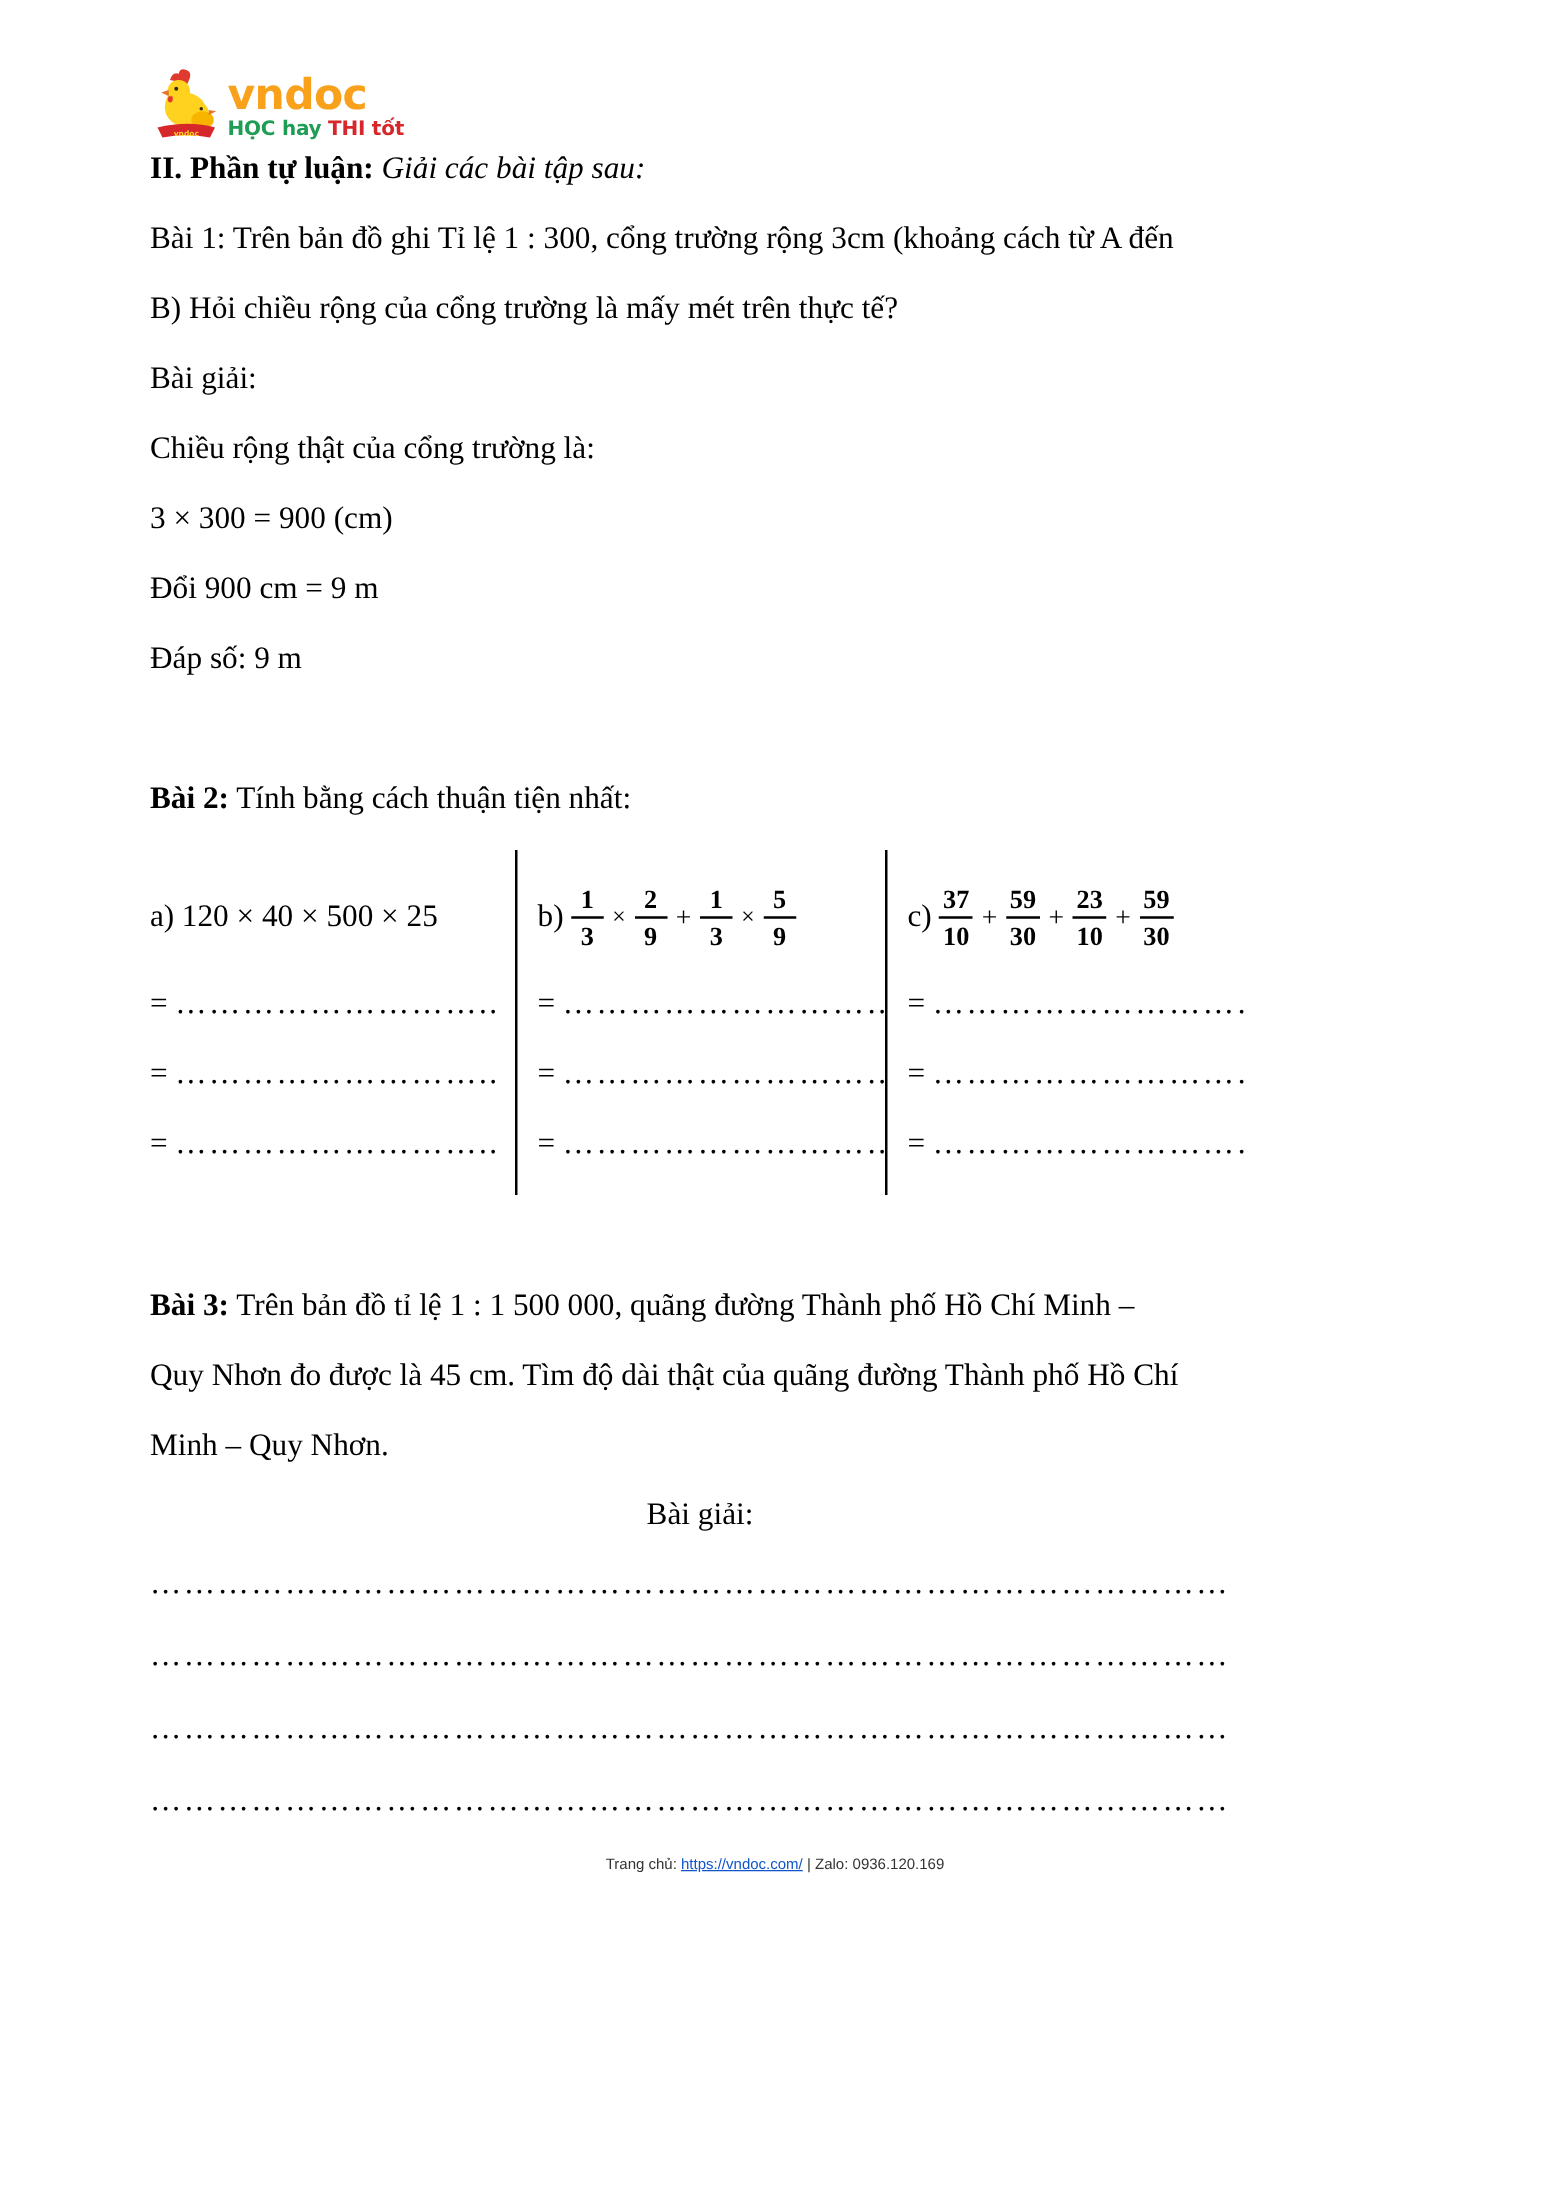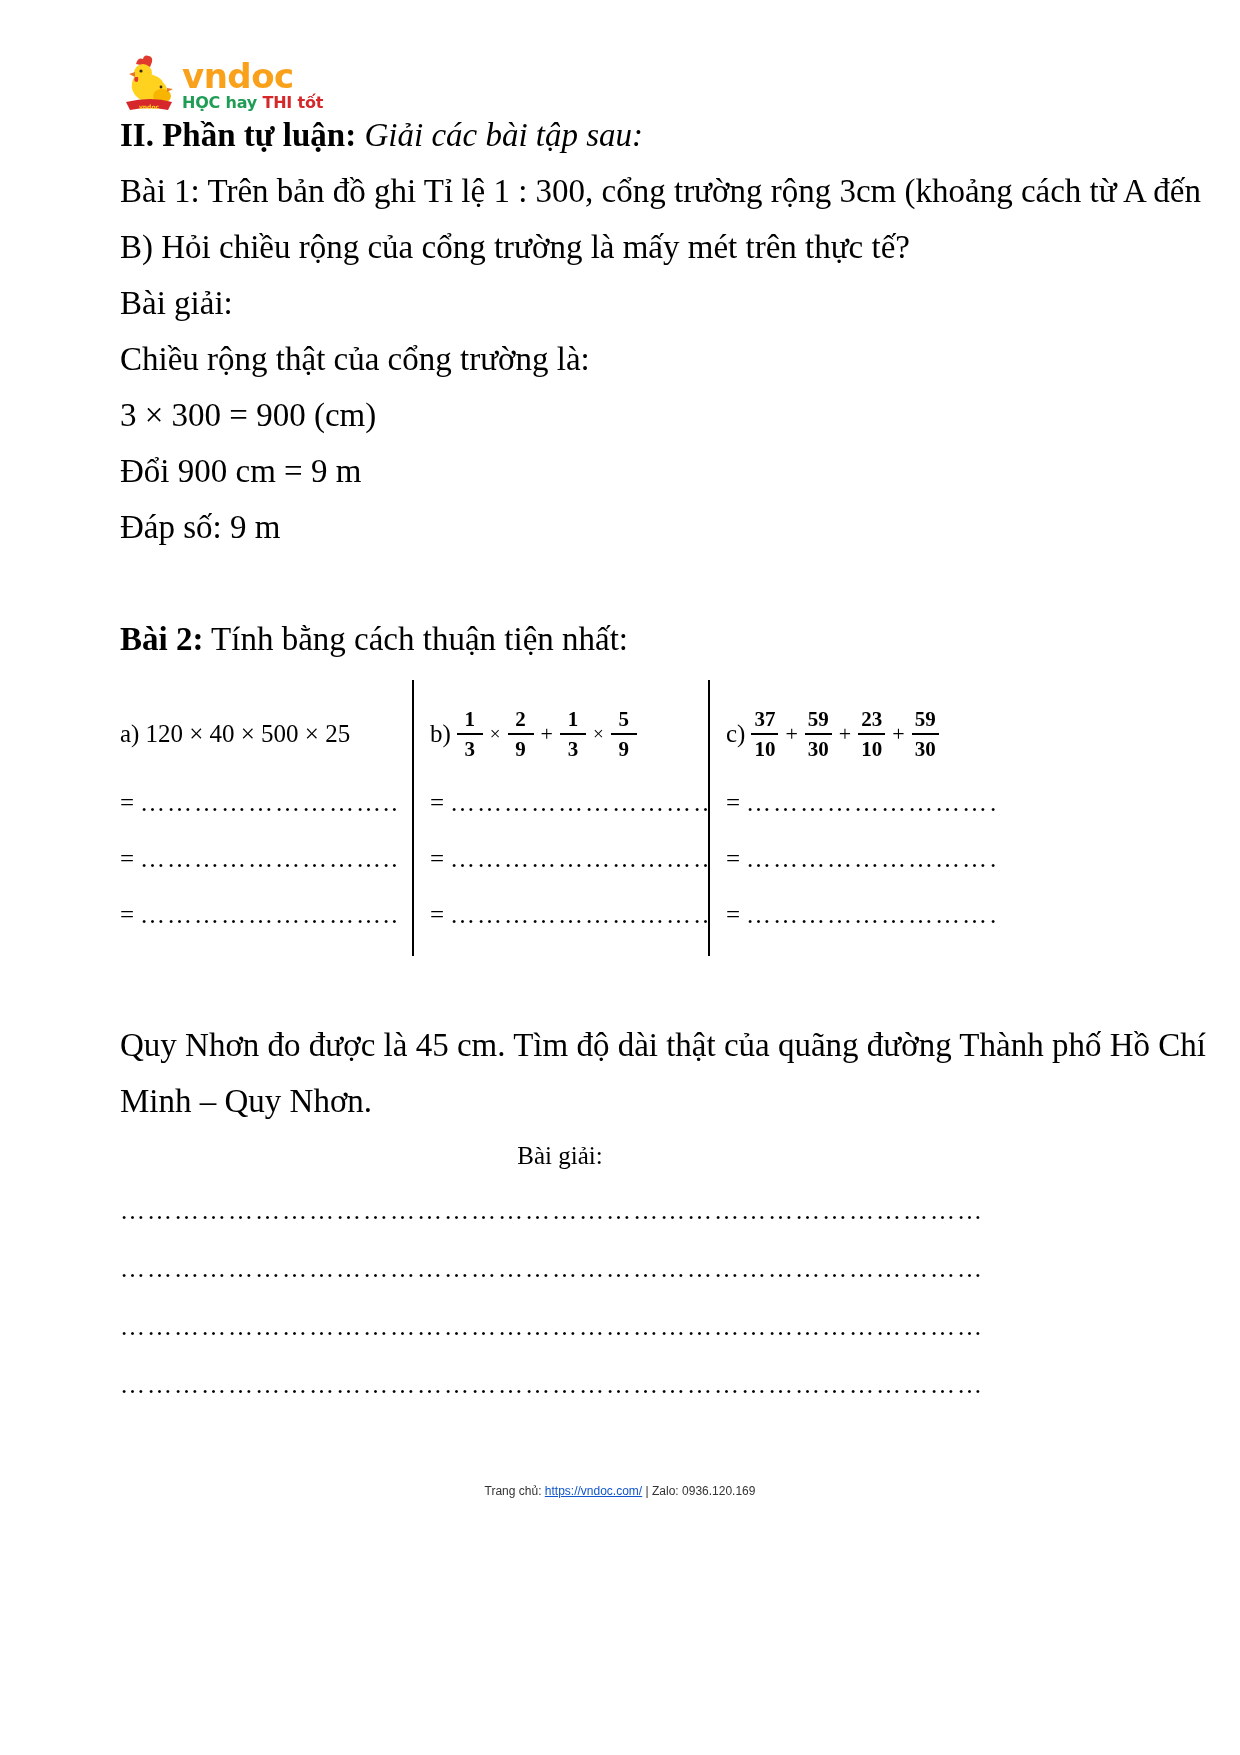--- a/index.html
+++ b/index.html
@@ -68,21 +68,21 @@
   .ls-tot { color: #d6272a; }
 
   
   .content {
     position: absolute;
     left: 120px;
     top: 120px;
     width: 880px;
   }
   .line {
-    font-size: 33px;
+    font-size: 25px;
     line-height: 30px;
     margin: 0 0 26px 0;
     white-space: nowrap;
   }
   .b { font-weight: bold; }
   .i { font-style: italic; }
   .gap-med { height: 56px; }
   .gap-large { height: 74px; }
 
   
@@ -338,20 +338,24 @@
         </div>
         <div class="dotrow">
           <span class="eq">=</span><span class="dots-inline">………………………….</span>
         </div>
       </div>
 
     </div>
 
     <div class="gap-large"></div>
 
+    <p class="line">
+      <span class="b">Bài 3:</span>
+      <span>Trên bản đồ tỉ lệ 1 : 1 500 000, quãng đường Thành phố Hồ Chí Minh –</span>
+    </p>
     <p class="line">Quy Nhơn đo được là 45 cm. Tìm độ dài thật của quãng đường Thành phố Hồ Chí</p>
     <p class="line">Minh – Quy Nhơn.</p>
 
     <p class="centered">Bài giải:</p>
 
     <div class="answer-lines">
       <div class="answer-line">……………………………………………………………………………………</div>
       <div class="answer-line">……………………………………………………………………………………</div>
       <div class="answer-line">……………………………………………………………………………………</div>
       <div class="answer-line">……………………………………………………………………………………</div>

